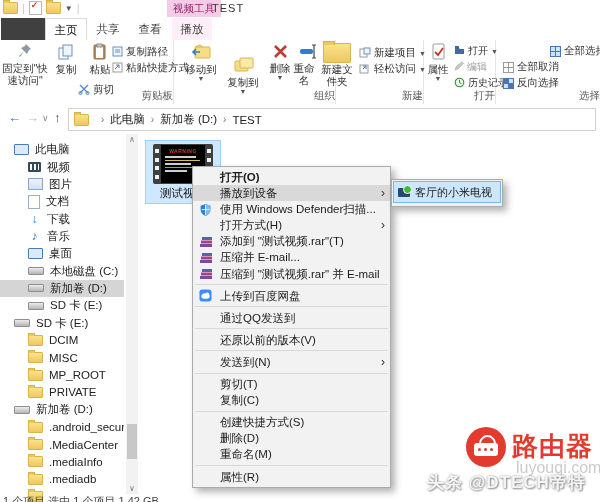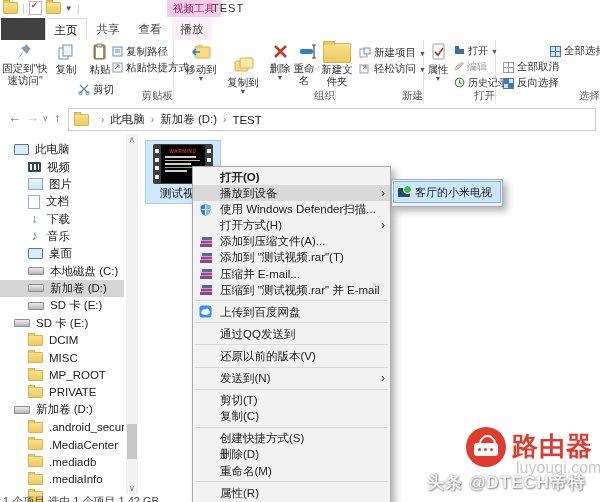--- a/index.html
+++ b/index.html
@@ -428,25 +428,25 @@
       <div class="trow lvl1">
           <span class="fold"></span>
           <span>.android_secure</span>
         </div>
       <div class="trow lvl1">
           <span class="fold"></span>
           <span>.MediaCenter</span>
         </div>
       <div class="trow lvl1">
           <span class="fold"></span>
+          <span>.mediaInfo</span>
+        </div>
+      <div class="trow lvl1">
+          <span class="fold"></span>
           <span>.mediadb</span>
-        </div>
-      <div class="trow lvl1">
-          <span class="fold"></span>
-          <span>.mediaInfo</span>
         </div>
       <div class="trow lvl1">
           <span class="fold"></span>
         </div>
     </div>
 
     <div class="vsb">
       <span class="arrow" style="top:1px;">∧</span>
       <div class="thumb" style="top:290px;height:35px;"></div>
       <span class="arrow" style="top:350px;">∨</span>
@@ -493,30 +493,20 @@
       </div>
       <div class="mrow"><span>打开方式(H)</span><span class="marrow">›</span></div>
       <div class="mrow">
         <span class="mi">
           <svg width="14" height="13" viewBox="0 0 14 13">
               <rect x="1" y="9" width="12" height="3" fill="#7a4a9e"></rect>
               <rect x="2" y="5.5" width="11" height="3" fill="#a8447f"></rect>
               <rect x="3" y="2" width="10" height="3" fill="#5a62a8"></rect>
             </svg>
         </span>
-        <span>添加到压缩文件(A)...</span>
-      </div>
-      <div class="mrow">
-        <span class="mi">
-          <svg width="14" height="13" viewBox="0 0 14 13">
-              <rect x="1" y="9" width="12" height="3" fill="#7a4a9e"></rect>
-              <rect x="2" y="5.5" width="11" height="3" fill="#a8447f"></rect>
-              <rect x="3" y="2" width="10" height="3" fill="#5a62a8"></rect>
-            </svg>
-        </span>
         <span>添加到 "测试视频.rar"(T)</span>
       </div>
       <div class="mrow">
         <span class="mi">
           <svg width="14" height="13" viewBox="0 0 14 13">
               <rect x="1" y="9" width="12" height="3" fill="#7a4a9e"></rect>
               <rect x="2" y="5.5" width="11" height="3" fill="#a8447f"></rect>
               <rect x="3" y="2" width="10" height="3" fill="#5a62a8"></rect>
             </svg>
         </span>

